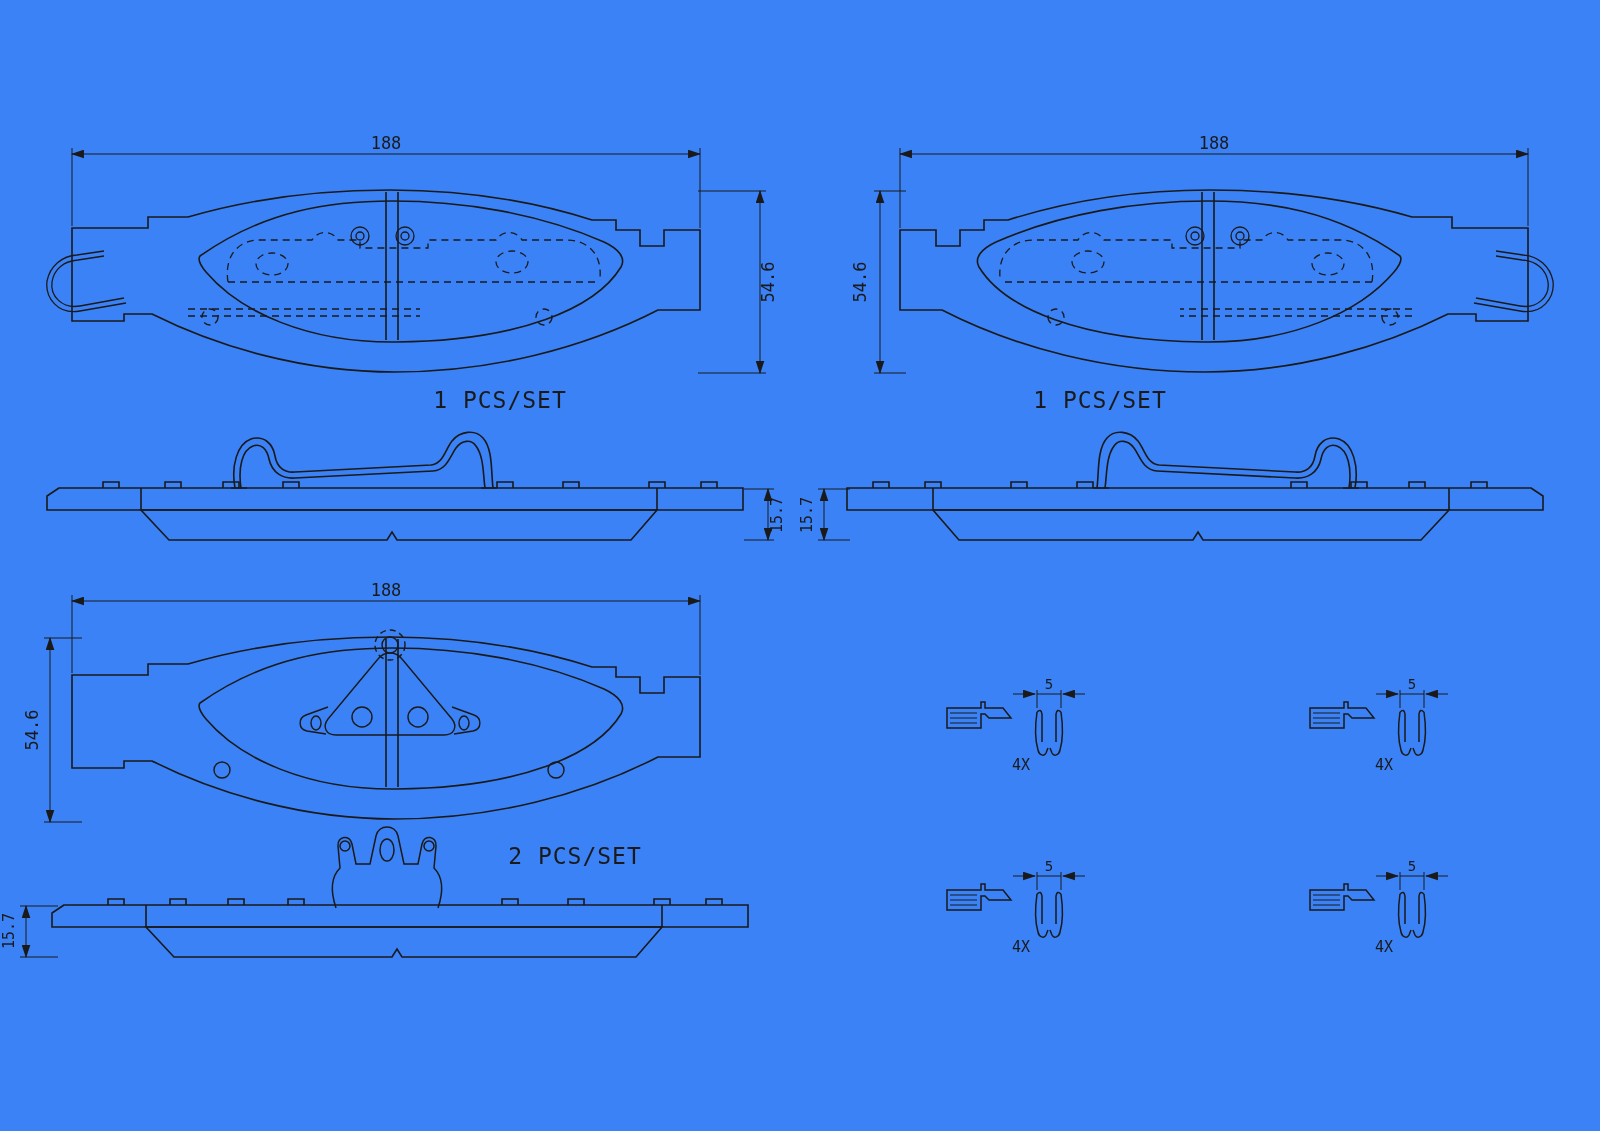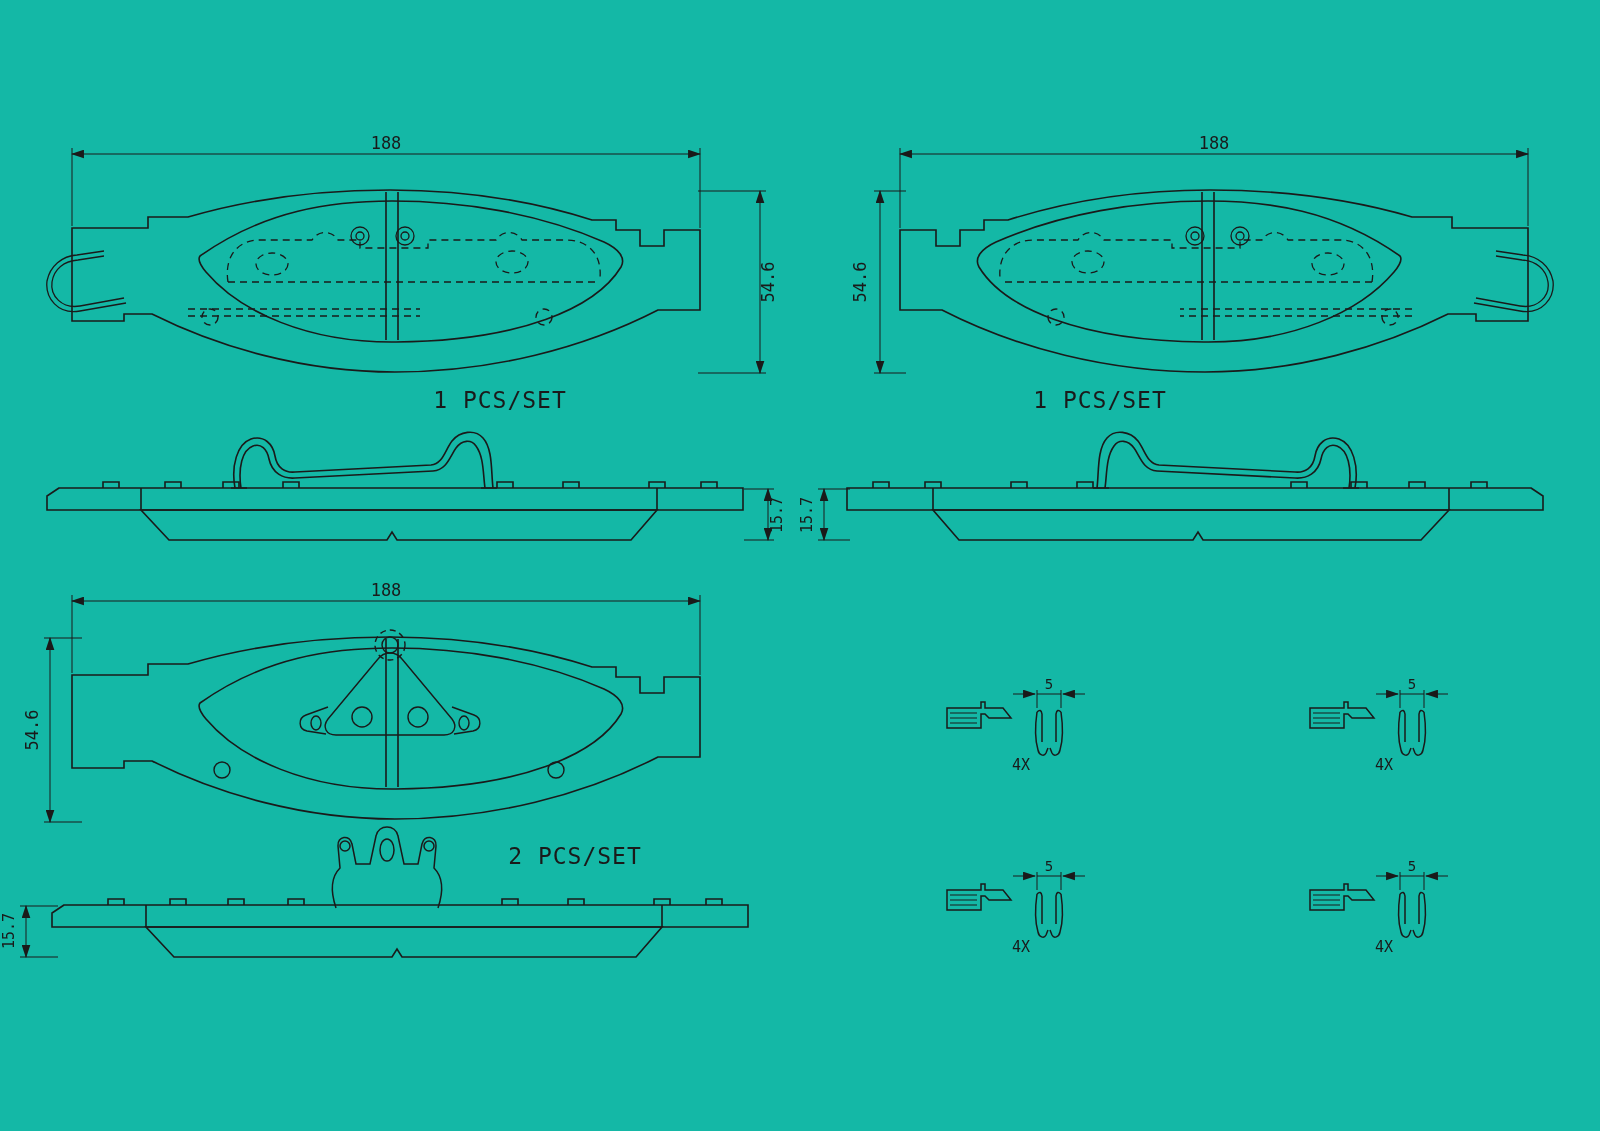--- a/index.html
+++ b/index.html
@@ -5,21 +5,21 @@
   html, body {
     margin: 0;
     padding: 0;
     background: #ffffff;
     font-family: "DejaVu Sans Mono", "Liberation Mono", monospace;
   }
   .canvas {
     position: relative;
     width: 1600px;
     height: 1131px;
-    background: #14b8a6;
+    background: #3b82f6;
     overflow: hidden;
   }
   svg { display: block; }
   text {
     fill: #1a1a1a;
     stroke: none;
     font-family: "DejaVu Sans Mono", "Liberation Mono", monospace;
   }
   .dim  { font-size: 17px; }
   .dimS { font-size: 15px; }

